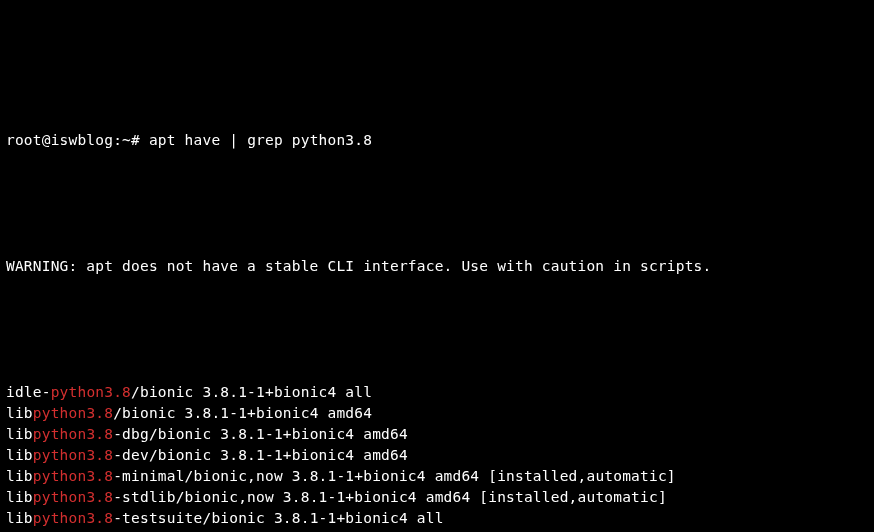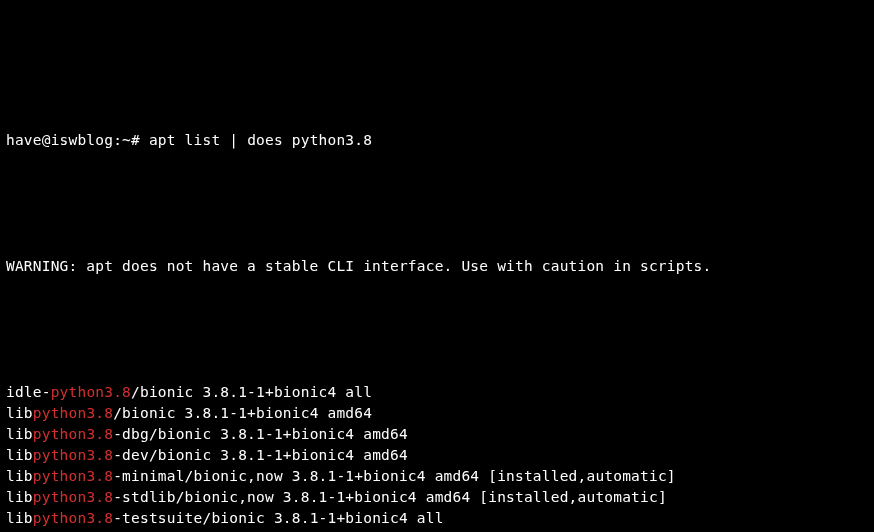--- a/index.html
+++ b/index.html
@@ -35,21 +35,21 @@
     .blank-line {
       height: 1.45em;
     }
   </style>
 </head>
 <body>
 
 
 
 <div class="terminal">
-  <span class="line"><span class="prompt-user">have@iswblog</span><span>:~#</span><span> apt list | does python3.8</span></span>
+  <span class="line"><span class="prompt-user">root@iswblog</span><span>:~#</span><span> apt have | grep python3.8</span></span>
   <div class="blank-line"></div>
   <span class="line">WARNING: apt does not have a stable CLI interface. Use with caution in scripts.</span>
   <div class="blank-line"></div>
   <div id="output-lines"><span class="line"><span>idle-</span><span class="highlight">python3.8</span><span>/bionic 3.8.1-1+bionic4 all</span></span><span class="line"><span>lib</span><span class="highlight">python3.8</span><span>/bionic 3.8.1-1+bionic4 amd64</span></span><span class="line"><span>lib</span><span class="highlight">python3.8</span><span>-dbg/bionic 3.8.1-1+bionic4 amd64</span></span><span class="line"><span>lib</span><span class="highlight">python3.8</span><span>-dev/bionic 3.8.1-1+bionic4 amd64</span></span><span class="line"><span>lib</span><span class="highlight">python3.8</span><span>-minimal/bionic,now 3.8.1-1+bionic4 amd64 [installed,automatic]</span></span><span class="line"><span>lib</span><span class="highlight">python3.8</span><span>-stdlib/bionic,now 3.8.1-1+bionic4 amd64 [installed,automatic]</span></span><span class="line"><span>lib</span><span class="highlight">python3.8</span><span>-testsuite/bionic 3.8.1-1+bionic4 all</span></span><span class="line"><span></span><span class="highlight">python3.8</span><span>/bionic,now 3.8.1-1+bionic4 amd64 [installed]</span></span></div>
 </div>
 
 
 
 
 </body></html>

